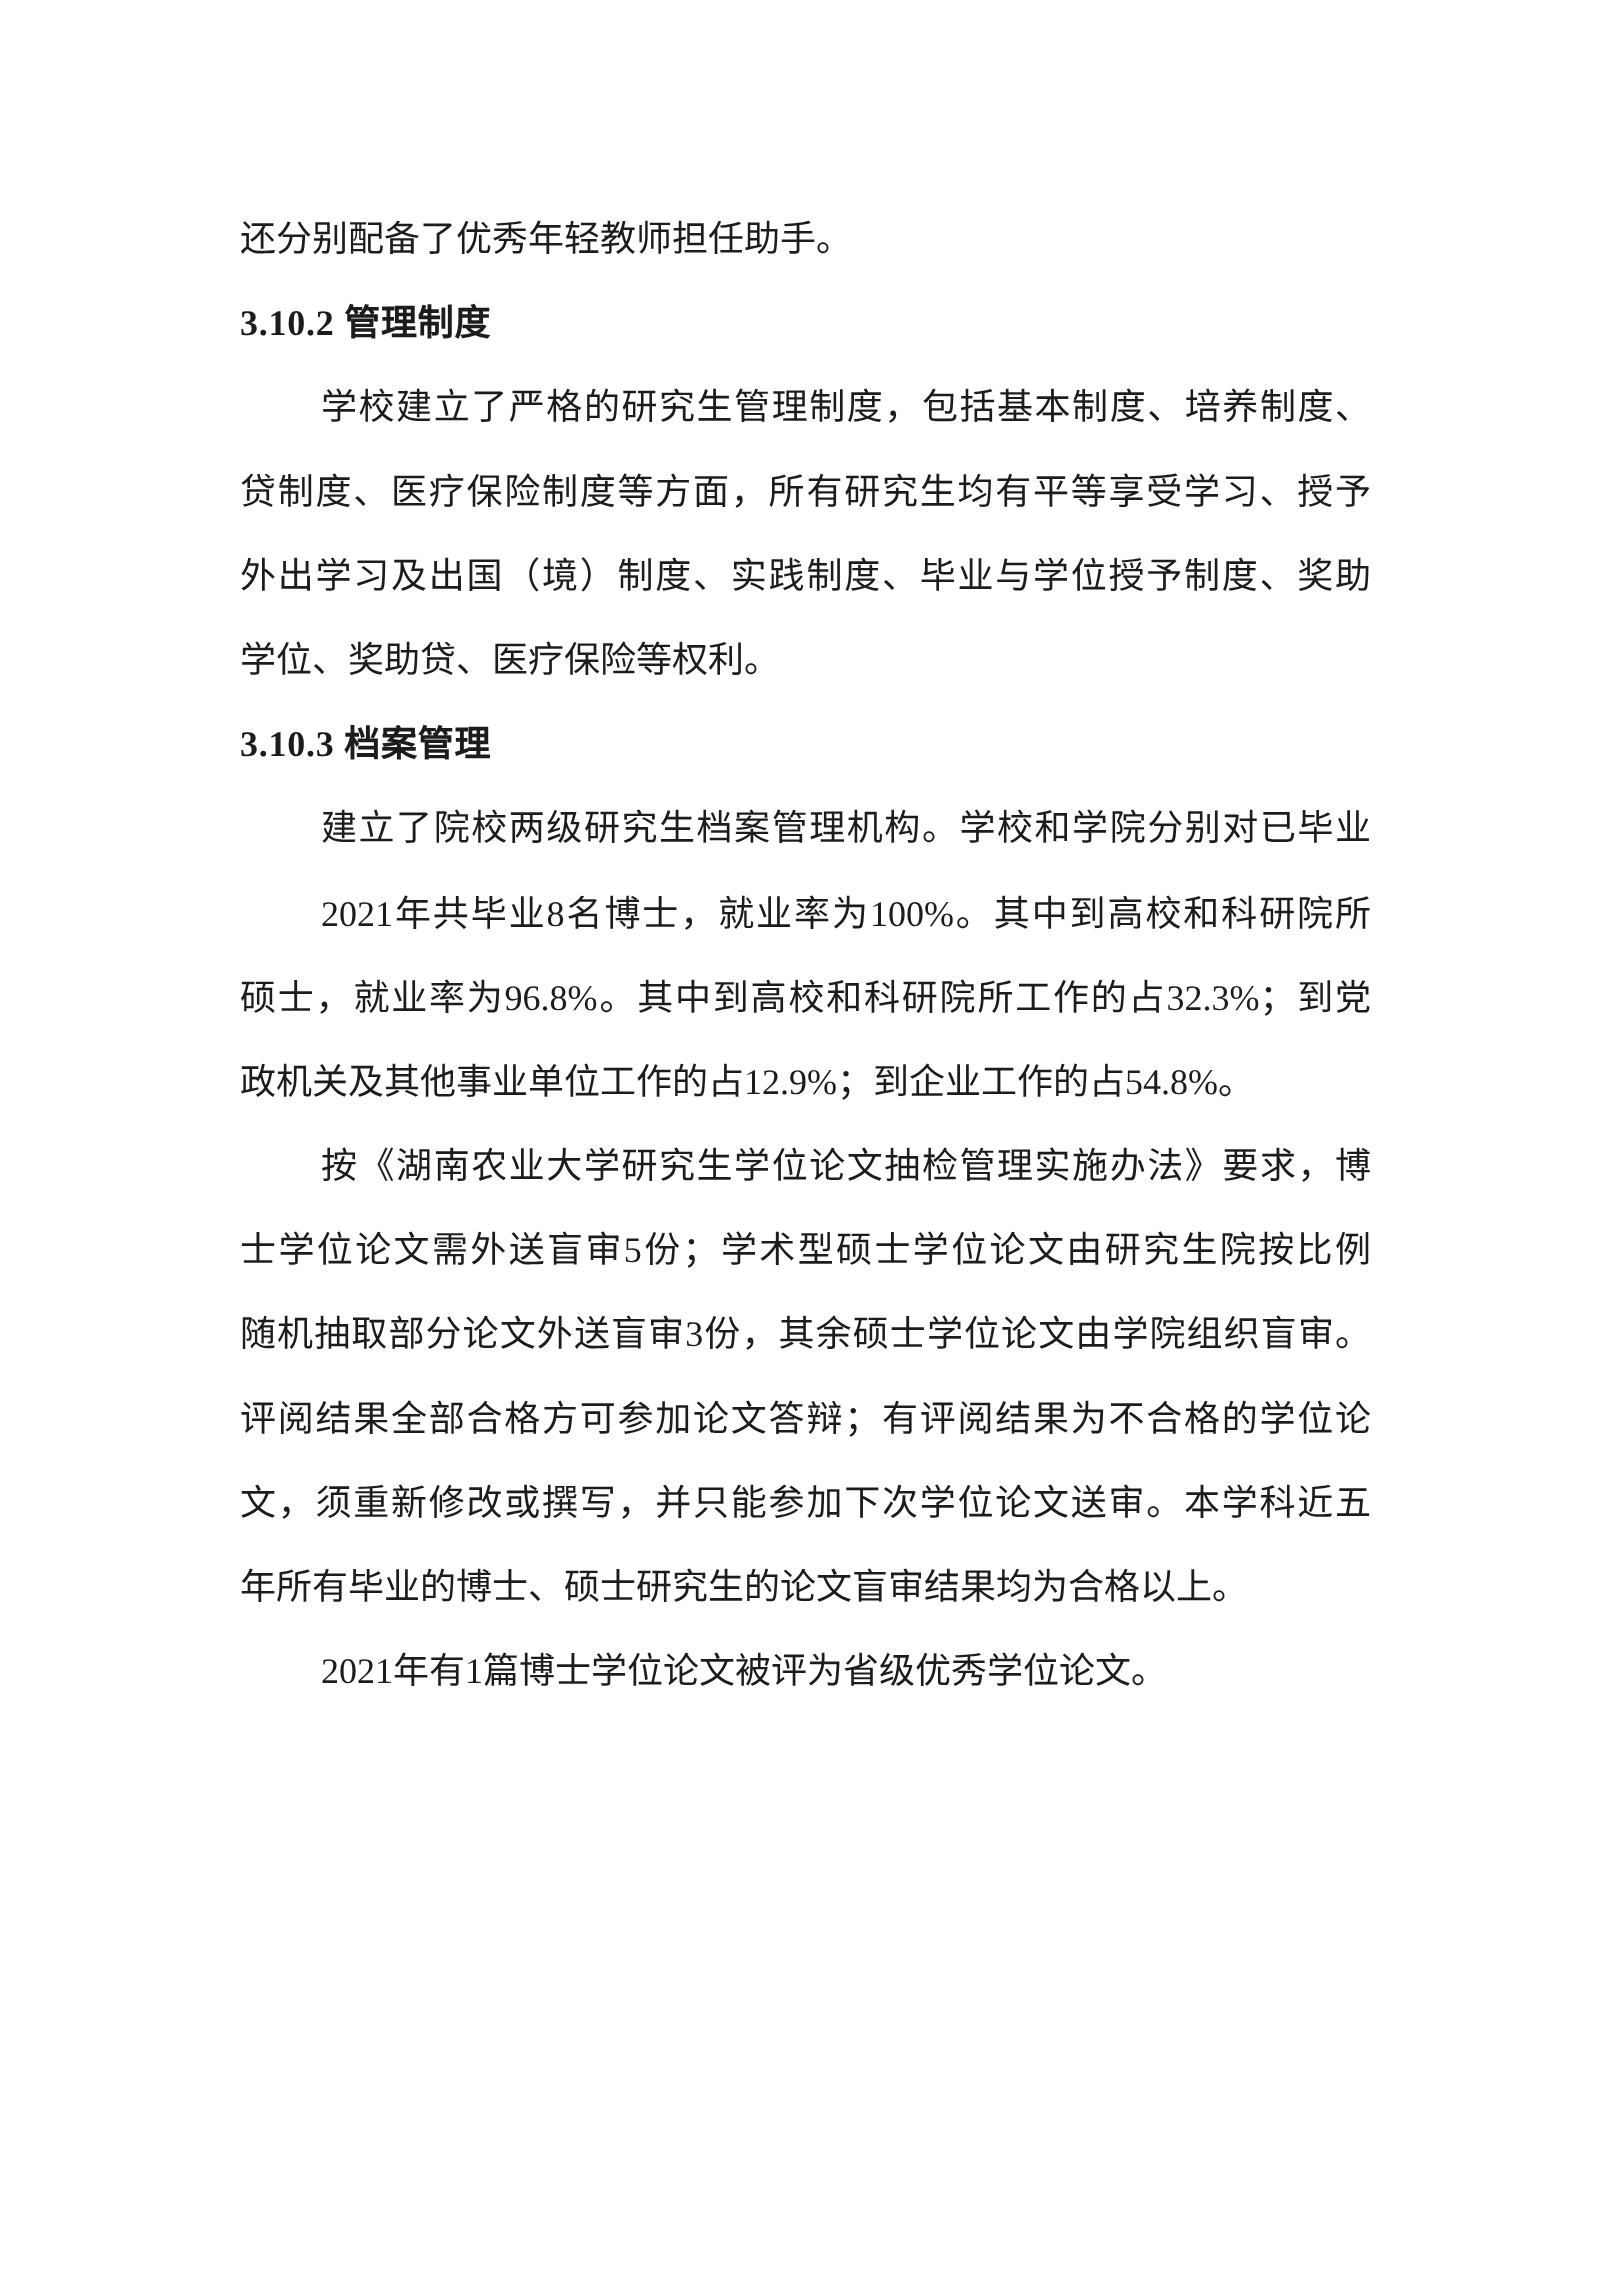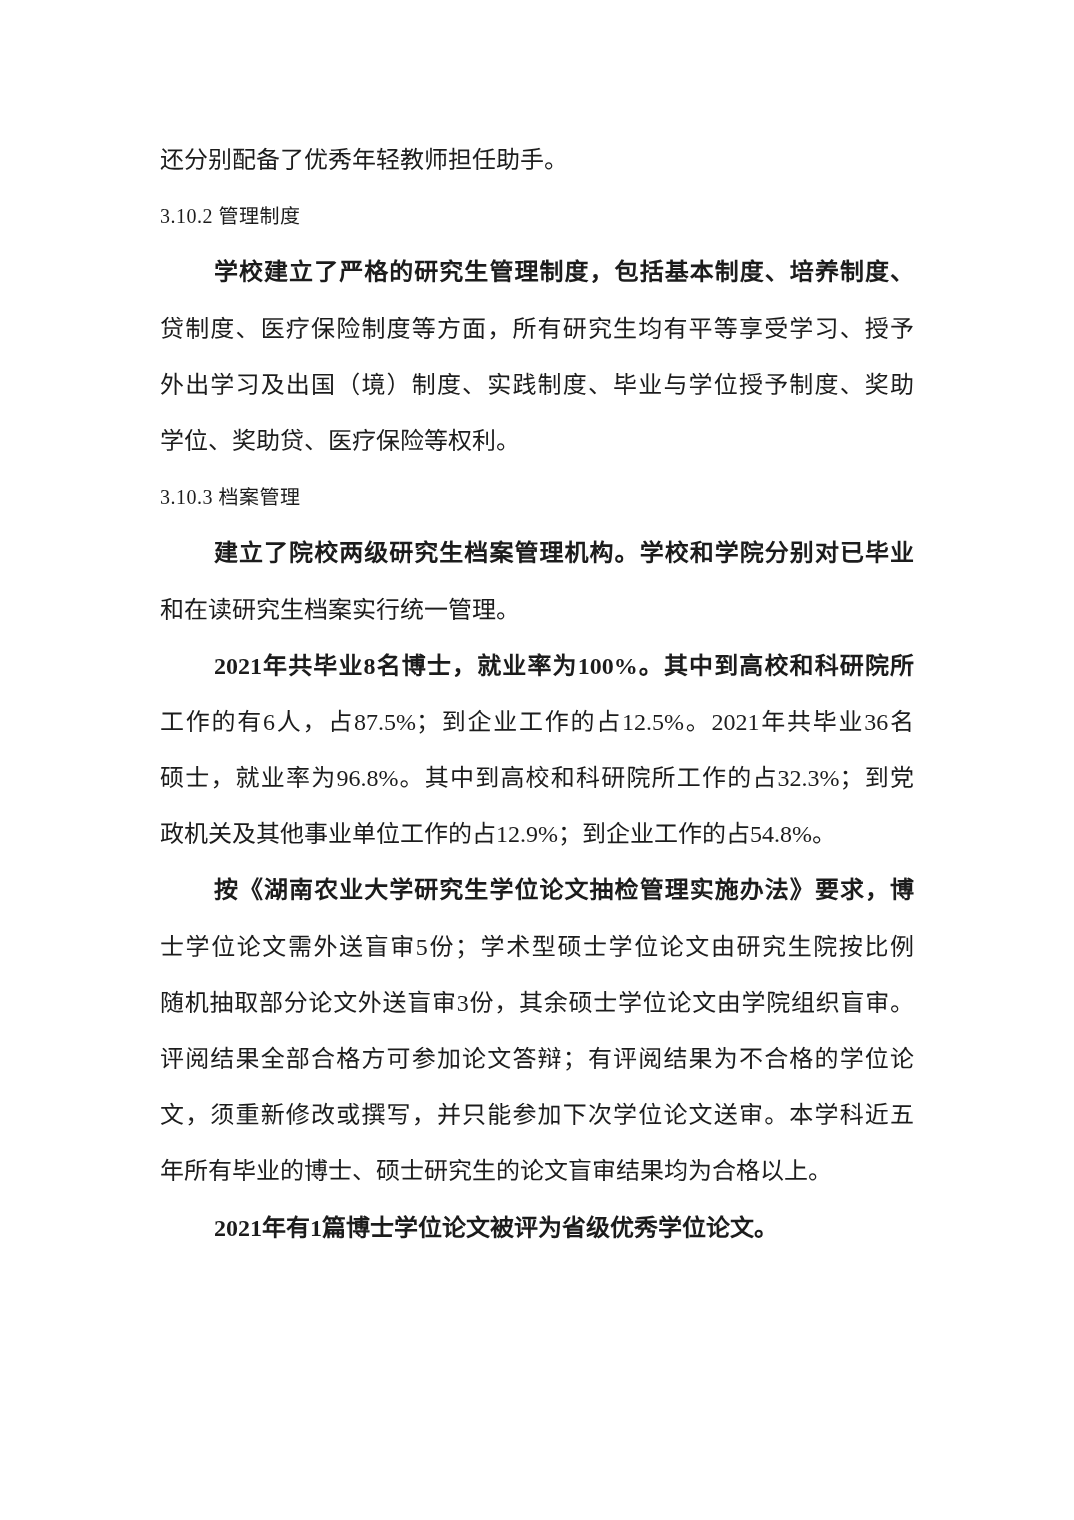--- a/index.html
+++ b/index.html
@@ -25,49 +25,46 @@
   .line {
     height: 56.2px;
     line-height: 56.2px;
     font-size: 24px;
     white-space: normal;
     overflow: hidden;
     text-align: left;
   }
   .line.indent {
     text-indent: 54px;
-    font-weight: bold;
   }
   .line.justify {
     text-align: justify;
     text-align-last: justify;
     -moz-text-align-last: justify;
   }
   .line.heading {
-    font-weight: normal;
-    font-size: 20px;
+    font-weight: bold;
+    font-size: 24px;
     letter-spacing: 0.5px;
   }
 </style>
 </head>
 <body>
 
 <div class="page">
   <div class="content" id="content">
       <div class="line">还分别配备了优秀年轻教师担任助手。</div>
       <div class="line heading">3.10.2 管理制度</div>
       <div class="line indent justify">学校建立了严格的研究生管理制度，包括基本制度、培养制度、</div>
       <div class="line justify">贷制度、医疗保险制度等方面，所有研究生均有平等享受学习、授予</div>
       <div class="line justify">外出学习及出国（境）制度、实践制度、毕业与学位授予制度、奖助</div>
       <div class="line">学位、奖助贷、医疗保险等权利。</div>
       <div class="line heading">3.10.3 档案管理</div>
       <div class="line indent justify">建立了院校两级研究生档案管理机构。学校和学院分别对已毕业</div>
-      <div class="line">和在读研究生档案实行统一管理。</div>
       <div class="line indent justify">2021年共毕业8名博士，就业率为100%。其中到高校和科研院所</div>
-      <div class="line justify">工作的有6人，占87.5%；到企业工作的占12.5%。2021年共毕业36名</div>
       <div class="line justify">硕士，就业率为96.8%。其中到高校和科研院所工作的占32.3%；到党</div>
       <div class="line">政机关及其他事业单位工作的占12.9%；到企业工作的占54.8%。</div>
       <div class="line indent justify">按《湖南农业大学研究生学位论文抽检管理实施办法》要求，博</div>
       <div class="line justify">士学位论文需外送盲审5份；学术型硕士学位论文由研究生院按比例</div>
       <div class="line justify">随机抽取部分论文外送盲审3份，其余硕士学位论文由学院组织盲审。</div>
       <div class="line justify">评阅结果全部合格方可参加论文答辩；有评阅结果为不合格的学位论</div>
       <div class="line justify">文，须重新修改或撰写，并只能参加下次学位论文送审。本学科近五</div>
       <div class="line">年所有毕业的博士、硕士研究生的论文盲审结果均为合格以上。</div>
       <div class="line indent">2021年有1篇博士学位论文被评为省级优秀学位论文。</div>
     </div>

